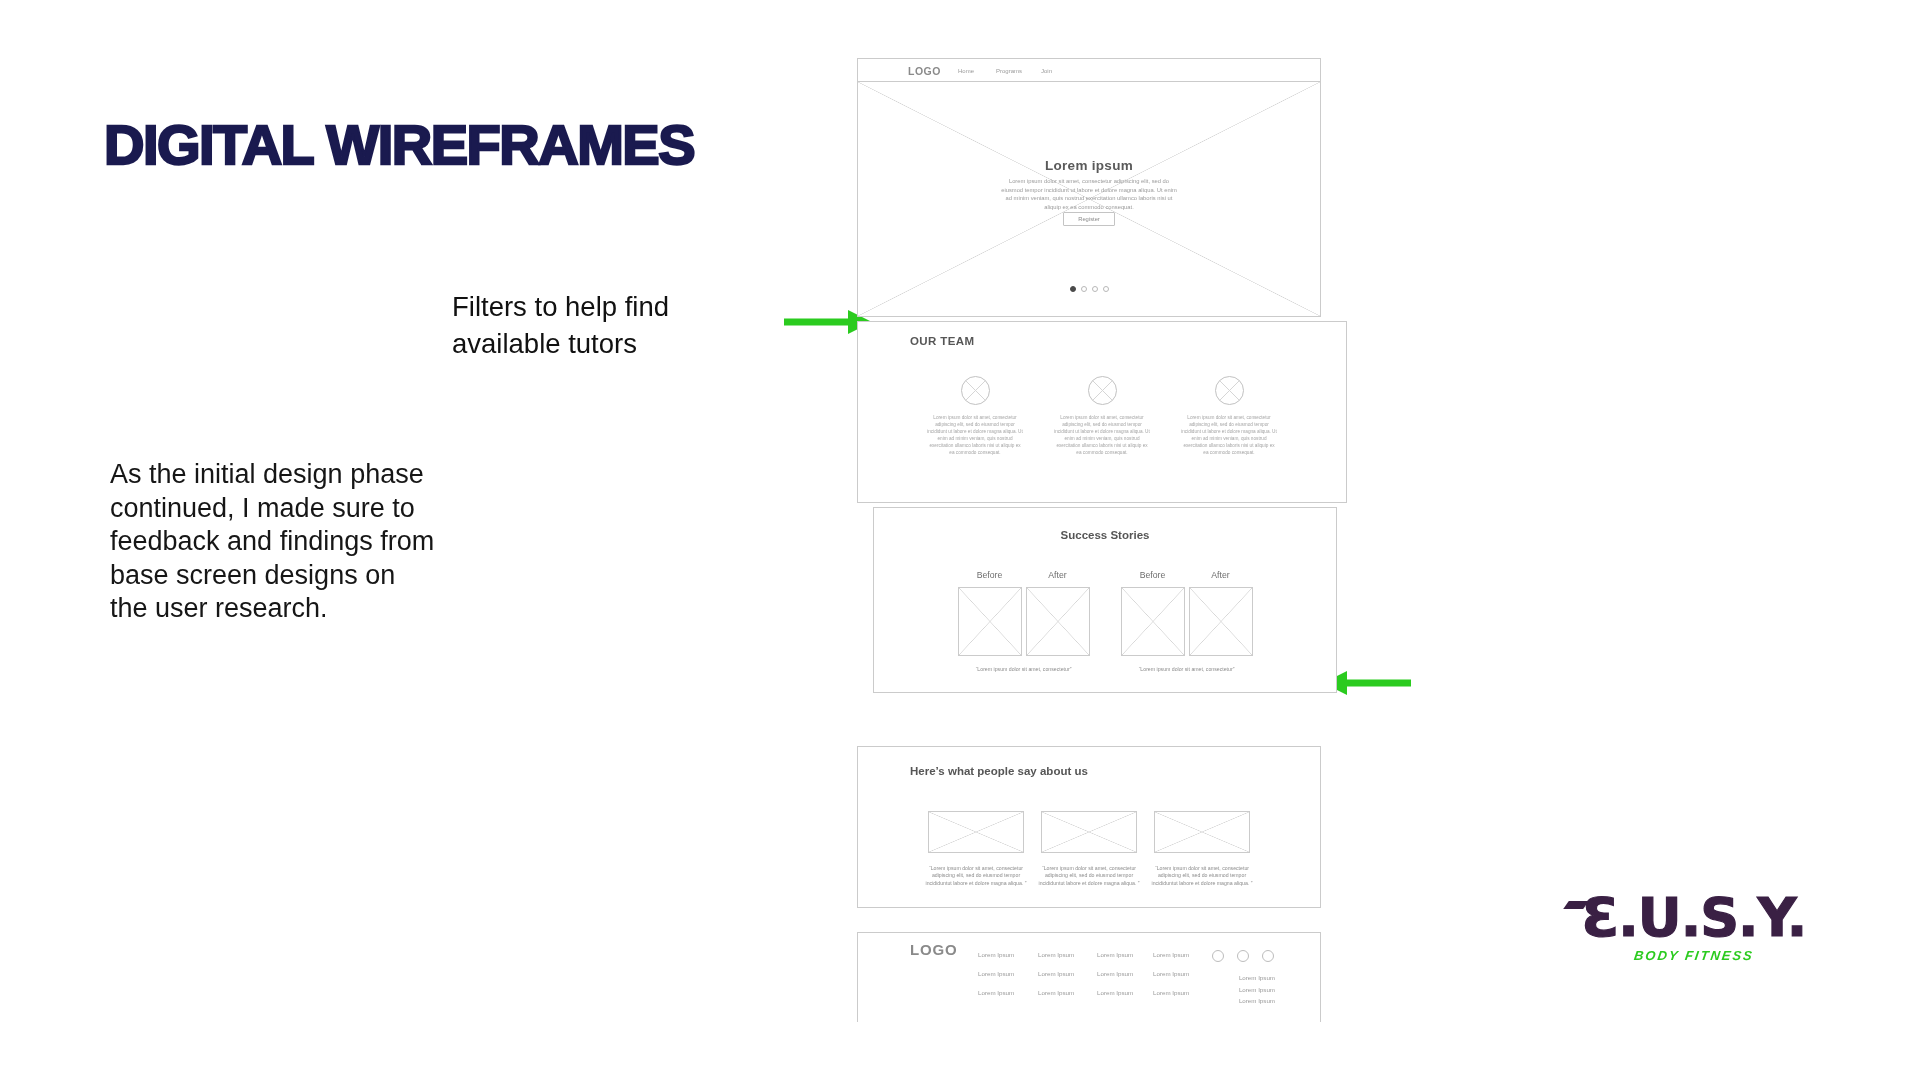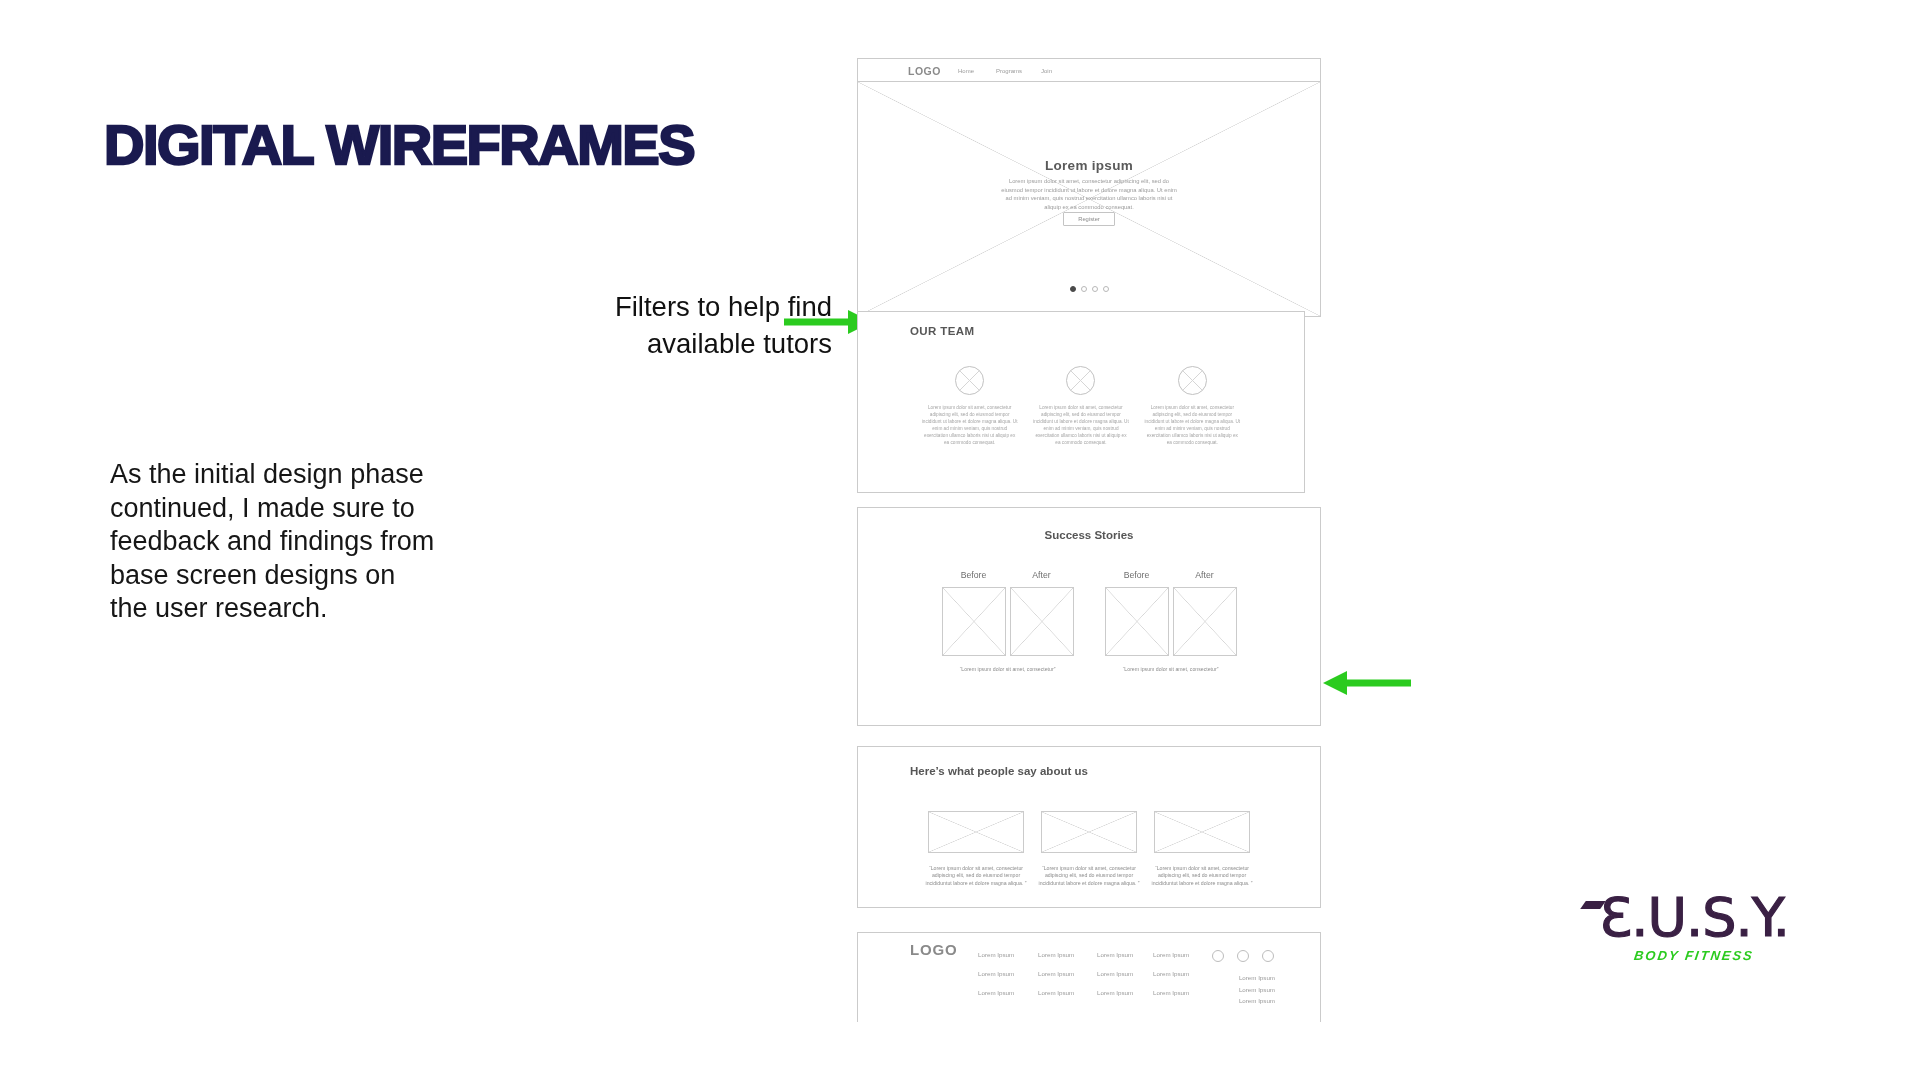--- a/index.html
+++ b/index.html
@@ -13,31 +13,31 @@
   .slide-title{
     left:104px;top:112px;
     font-size:56px;font-weight:700;letter-spacing:-1.5px;
     color:#1A1A4F;-webkit-text-stroke:2.4px #1A1A4F;
     white-space:nowrap;
   }
   .body-text{
     left:110px;top:458px;font-size:27px;line-height:33.5px;color:#161616;
   }
   .callout{font-size:27.5px;color:#111;line-height:37px;}
-  .callout-left{left:432px;top:288px;width:400px;text-align:right;}
+  .callout-left{left:452px;top:288px;width:400px;text-align:left;}
   .callout-right{left:1447px;top:668px;white-space:nowrap;}
   .arrow-svg{display:block;}
   .arrow-right{left:784px;top:309px;}
   .arrow-left{left:1323px;top:670px;}
   .arrow-fill{fill:#2BCB1F;}
 
   
   .brand{left:1572px;top:892px;width:244px;text-align:center;color:#3A2044;}
   .brand-name{
-    font-family:"DejaVu Sans",sans-serif;font-weight:400;
+    font-family:"DejaVu Sans",sans-serif;font-weight:700;
     font-size:54px;line-height:52px;letter-spacing:-1px;
     -webkit-text-stroke:1.2px #3A2044;white-space:nowrap;position:relative;display:inline-block;
   }
   .brand-mark{position:relative;display:inline-block;}
   .brand-mark::before{
     content:"";position:absolute;left:-16px;top:9px;width:20px;height:8px;
     background:#3A2044;transform:skewX(-35deg);
   }
   .brand-tagline{
     margin-top:4px;font-size:13px;font-weight:700;font-style:italic;
@@ -67,31 +67,31 @@
   .hero-para{position:absolute;left:50%;top:95px;transform:translateX(-50%);width:178px;
     font-size:5.8px;line-height:8.6px;color:#9b9b9b;text-align:center;}
   .hero-btn{position:absolute;left:50%;top:130px;transform:translateX(-50%);
     width:52px;height:14px;border:1px solid #c4c4c4;border-radius:1px;background:#fff;
     font-size:5.8px;color:#8a8a8a;display:flex;align-items:center;justify-content:center;box-sizing:border-box;}
   .hero-dots{position:absolute;left:0;right:0;top:204px;display:flex;justify-content:center;gap:5px;}
   .dot{width:6px;height:6px;border-radius:50%;border:1px solid #b8b8b8;background:#fff;box-sizing:border-box;}
   .dot.active{background:#4a4a4a;border-color:#4a4a4a;}
 
   
-  .wf-team{left:0;top:253px;width:448px;height:182px;}
+  .wf-team{left:0;top:263px;width:490px;height:182px;}
   .team-heading{position:absolute;left:52px;top:13px;font-size:11.5px;font-weight:700;
     color:#565656;letter-spacing:.4px;}
   .team-row{position:absolute;left:0;right:0;top:54px;display:flex;padding:0 56px;
     justify-content:space-between;}
   .team-col{width:122px;display:flex;flex-direction:column;align-items:center;}
   .avatar{width:29px;height:29px;border:1px solid #c2c2c2;border-radius:50%;box-sizing:border-box;}
   .team-blurb{margin-top:9px;width:97px;font-size:4.7px;line-height:7.1px;color:#a5a5a5;text-align:center;}
 
   
-  .wf-success{left:0;top:449px;width:464px;height:219px;}
+  .wf-success{left:16px;top:449px;width:464px;height:186px;}
   .success-heading{position:absolute;left:0;right:0;top:21px;text-align:center;
     font-size:11.5px;font-weight:600;color:#565656;}
   .pairs-row{position:absolute;left:0;right:0;top:62px;display:flex;justify-content:center;gap:31px;}
   .pair{display:flex;flex-direction:column;align-items:center;}
   .pair-imgs{display:flex;gap:4px;}
   .ba-cell{display:flex;flex-direction:column;align-items:center;}
   .ba-label{font-size:8.7px;color:#6e6e6e;margin-bottom:7px;}
   .ba-img{width:64px;height:69px;border:1px solid #cbcbcb;box-sizing:border-box;}
   .pair-caption{margin-top:10px;font-size:5.2px;color:#8c8c8c;}
 

